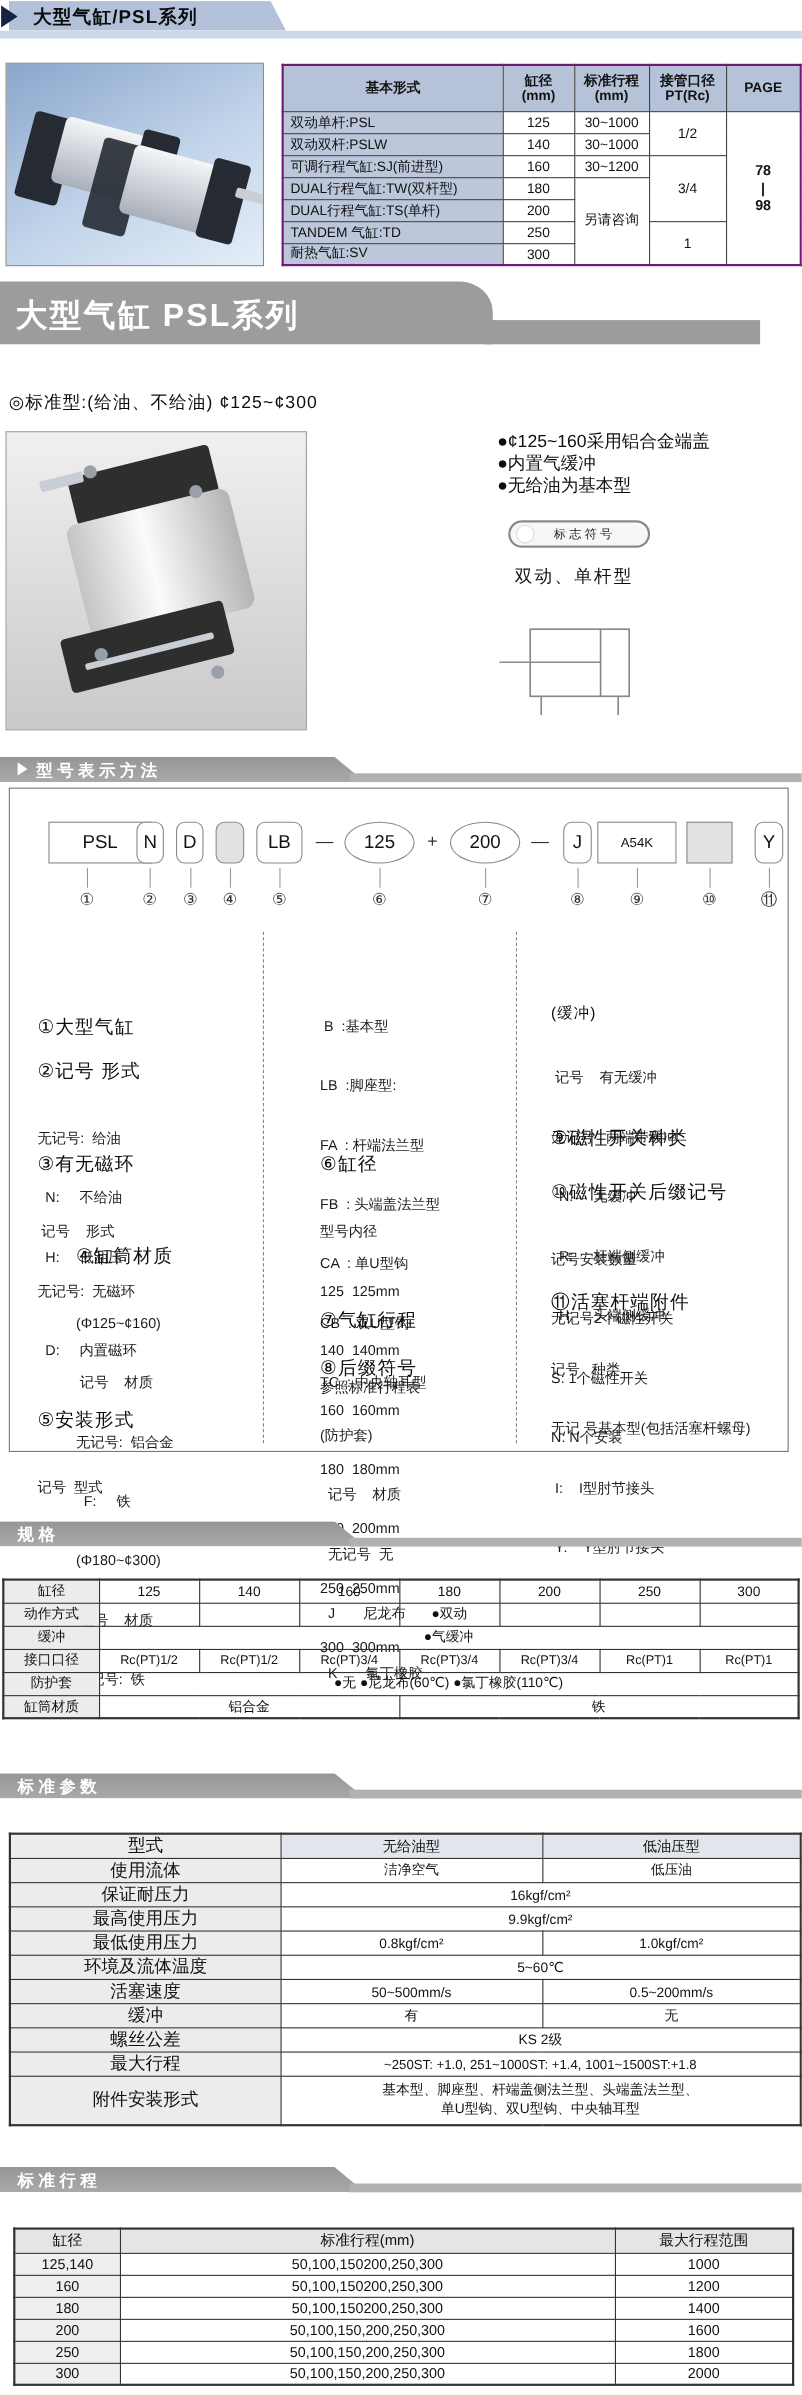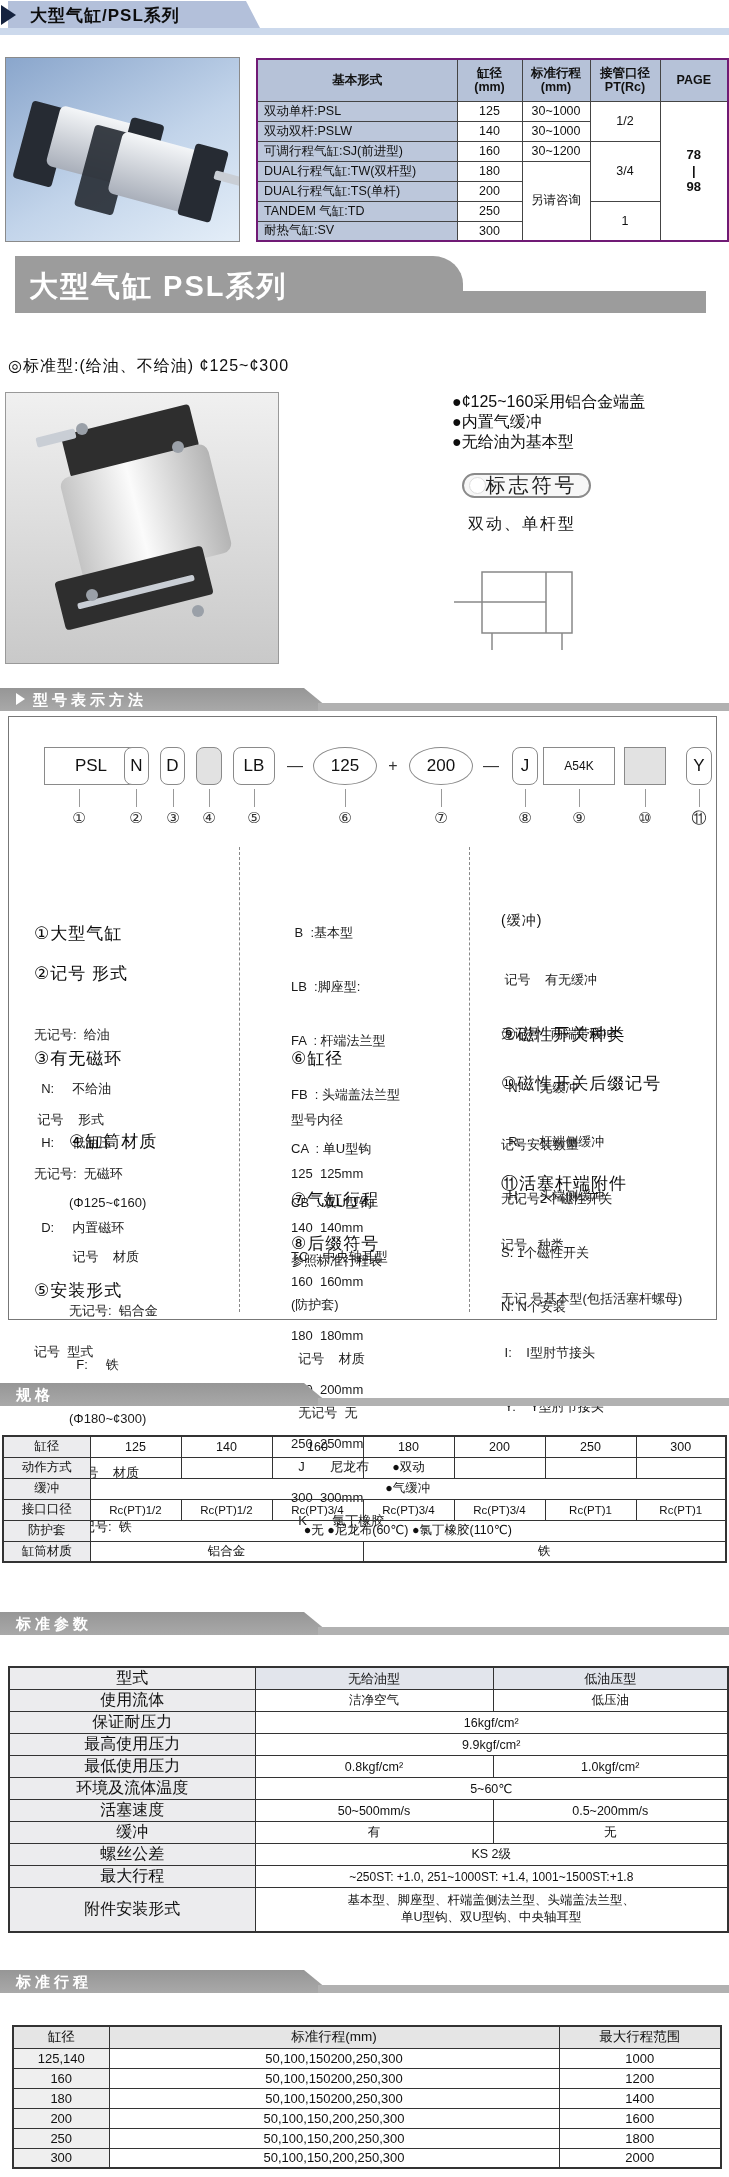--- a/index.html
+++ b/index.html
@@ -29,32 +29,32 @@
 
   
   .ov-table{position:absolute;top:58px;left:256px;width:471px;border-collapse:collapse;table-layout:fixed;
             border:2px solid #701a75;font-size:12.5px;}
   .ov-table td{border:1px solid #444;padding:0 2px;text-align:center;vertical-align:middle;overflow:hidden;}
   .ov-table .hd{background:#b6c2d8;font-weight:bold;white-space:pre-line;line-height:1.15;}
   .ov-table .nm{background:#bcc7db;text-align:left;padding-left:6px;white-space:nowrap;}
   .ov-table .pg{font-weight:bold;font-size:13px;white-space:pre-line;line-height:1.2;}
 
   
-  .series-banner{position:absolute;top:256px;left:15px;width:691px;height:57px;}
+  .series-banner{position:absolute;top:256px;left:0;width:691px;height:57px;}
   .series-main{position:absolute;top:0;left:0;width:448px;height:57px;background:#9c9c9c;border-top-right-radius:30px 28px;}
   .series-bar{position:absolute;bottom:0;left:440px;right:0;height:22px;background:#9c9c9c;}
   .series-title{position:absolute;top:11px;left:14px;font-size:29px;font-weight:bold;color:#fff;letter-spacing:2px;}
 
   
   .std-heading{position:absolute;top:356px;left:8px;font-size:16px;color:#0d0d0d;letter-spacing:1px;}
   .features{position:absolute;top:392px;left:452px;font-size:16px;line-height:20px;color:#0d0d0d;}
   .badge{position:absolute;top:473px;left:462px;width:125px;height:21px;border:2px solid #8a8a8a;border-radius:13px;
          background:#f7f7f7;display:flex;align-items:center;justify-content:center;}
   .badge-circle{position:absolute;left:5px;top:2px;width:15px;height:15px;border-radius:50%;background:#fff;border:1px solid #ddd;}
-  .badge-label{font-size:20px;letter-spacing:3px;color:#222;padding-left:10px;}
+  .badge-label{font-size:11px;letter-spacing:3px;color:#222;padding-left:10px;}
   .sym-caption{position:absolute;top:514px;left:468px;font-size:16px;letter-spacing:2px;color:#111;}
   .sym-svg{position:absolute;top:566px;left:450px;}
 
   
   .secban{position:absolute;left:0;width:729px;height:23px;}
   .secban-main{position:absolute;top:0;left:0;width:332px;height:23px;
                background:linear-gradient(180deg,#969696,#a9a9a9);
                clip-path:polygon(0 0,calc(100% - 28px) 0,100% 100%,0 100%);}
   .secban-bar{position:absolute;bottom:0;left:318px;right:0;height:8px;background:#b1b1b1;}
   .secban-label{position:absolute;top:3px;left:16px;color:#fff;font-size:15px;font-weight:bold;letter-spacing:4px;}

